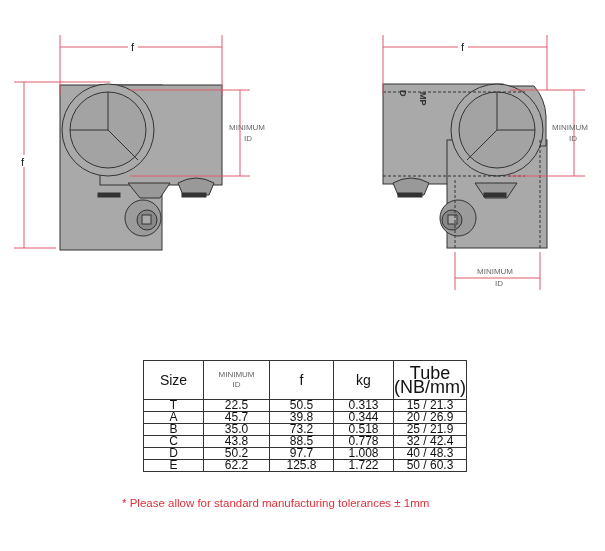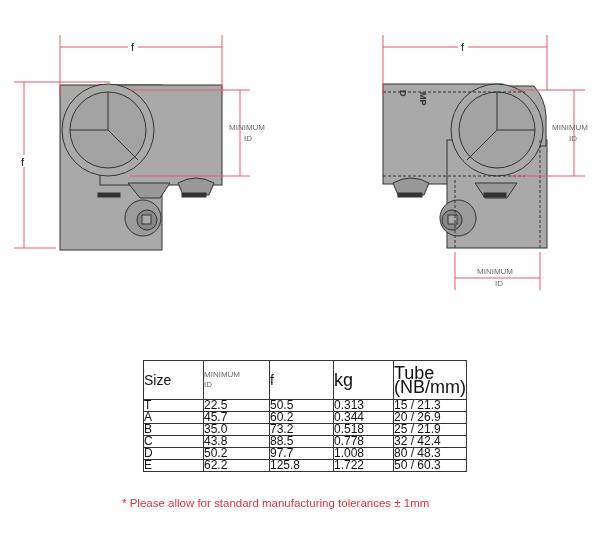--- a/index.html
+++ b/index.html
@@ -1,25 +1,25 @@
 <!DOCTYPE html>
 <html><head>
 <meta charset="utf-8">
 <style>
   html,body{margin:0;padding:0;background:#fff;}
   body{width:605px;height:551px;position:relative;overflow:hidden;font-family:"Liberation Sans",sans-serif;}
   svg text{font-family:"Liberation Sans",sans-serif;}
   .table-wrap{position:absolute;left:143px;top:360px;}
   table{border-collapse:collapse;font-size:12px;color:#111;}
-  td,th{border:1px solid #333;text-align:left;padding:0;line-height:11px;}
+  td,th{border:1px solid #333;text-align:center;padding:0;line-height:11px;}
   th{font-weight:normal;height:38px;}
   th.size{width:59px;font-size:14px;}
   th.min{width:65px;font-size:8px;color:#666;line-height:10px;}
   th.f{width:63px;font-size:14px;}
-  th.kg{width:59px;font-size:18px;}
+  th.kg{width:59px;font-size:14px;}
   th.tube{width:60px;font-size:18px;line-height:14px;}
   td{height:11px;font-size:12px;}
   .note{position:absolute;left:122px;top:497px;font-size:11.5px;color:#e0303a;white-space:nowrap;}
 </style>
 </head>
 <body>
 
 <svg style="position:absolute;left:0;top:0" width="300" height="270" viewBox="0 0 300 270">
   <g stroke="#333" stroke-width="1" fill="#a9a9a9">
     <rect x="60" y="85" width="102" height="165"></rect>
@@ -117,21 +117,21 @@
       <tr>
         <td>T</td>
         <td>22.5</td>
         <td>50.5</td>
         <td>0.313</td>
         <td>15 / 21.3</td>
       </tr>
       <tr>
         <td>A</td>
         <td>45.7</td>
-        <td>60.2</td>
+        <td>39.8</td>
         <td>0.344</td>
         <td>20 / 26.9</td>
       </tr>
       <tr>
         <td>B</td>
         <td>35.0</td>
         <td>73.2</td>
         <td>0.518</td>
         <td>25 / 21.9</td>
       </tr>
@@ -140,21 +140,21 @@
         <td>43.8</td>
         <td>88.5</td>
         <td>0.778</td>
         <td>32 / 42.4</td>
       </tr>
       <tr>
         <td>D</td>
         <td>50.2</td>
         <td>97.7</td>
         <td>1.008</td>
-        <td>80 / 48.3</td>
+        <td>40 / 48.3</td>
       </tr>
       <tr>
         <td>E</td>
         <td>62.2</td>
         <td>125.8</td>
         <td>1.722</td>
         <td>50 / 60.3</td>
       </tr>
     </tbody>
   </table>

